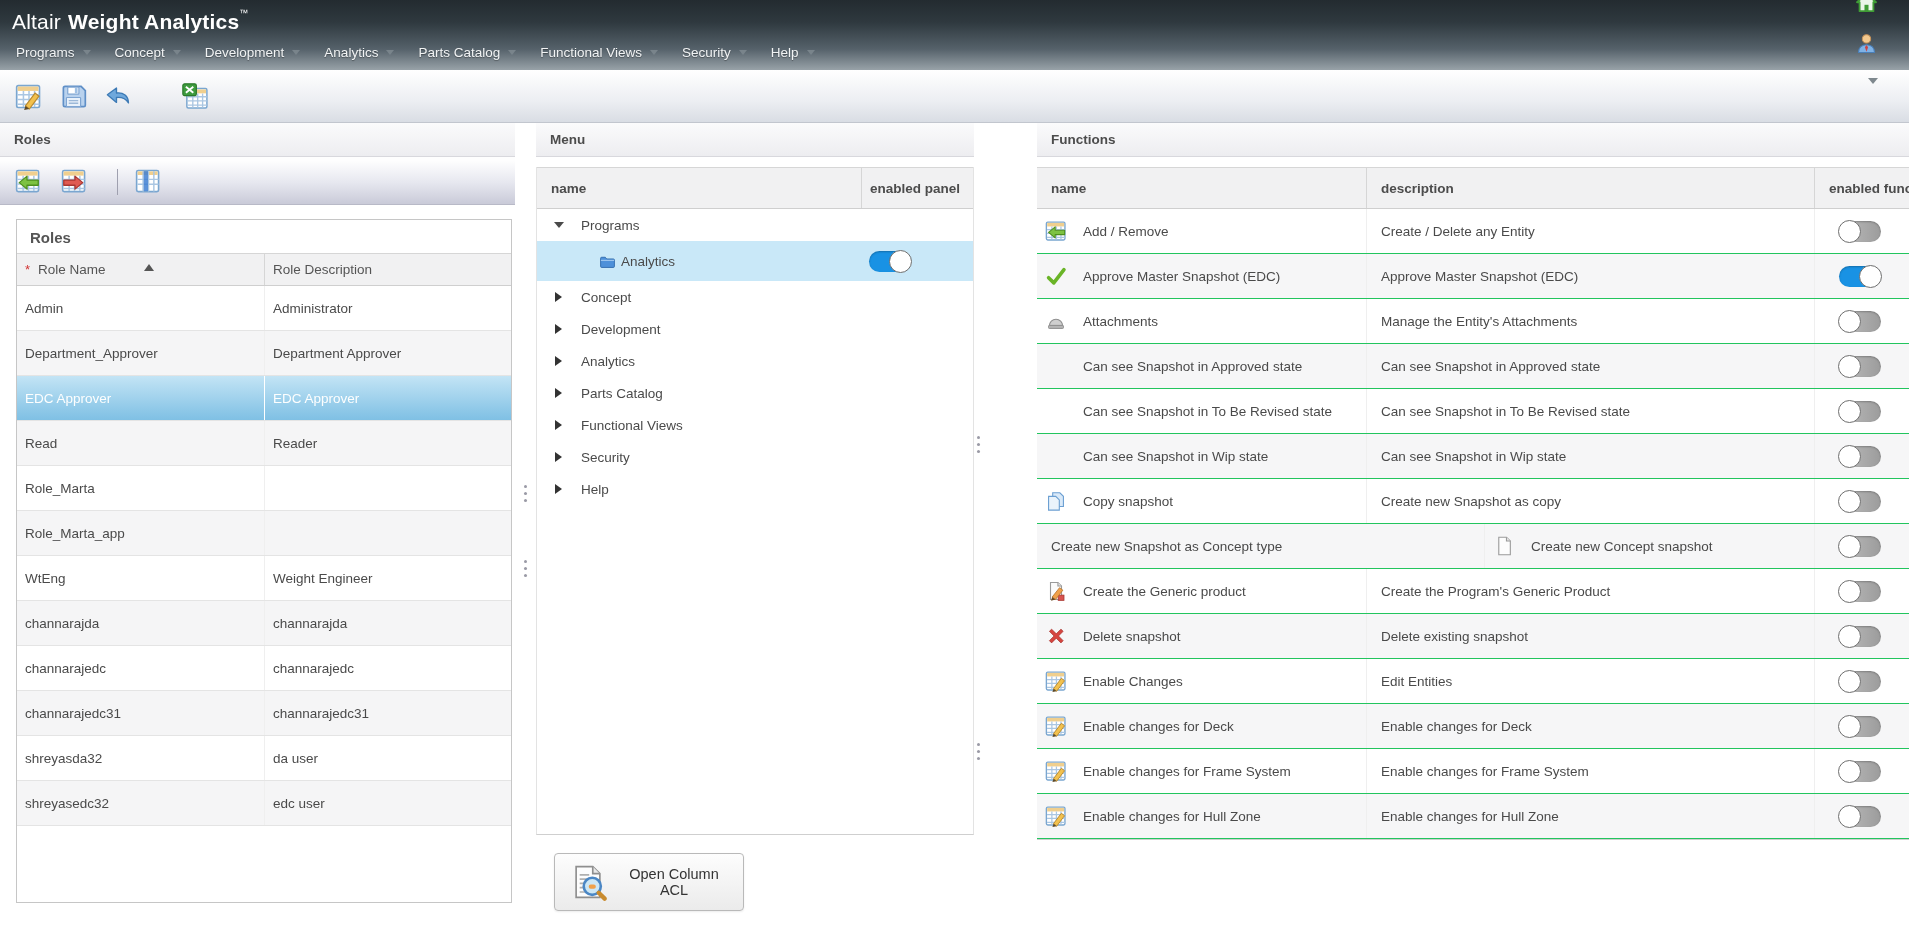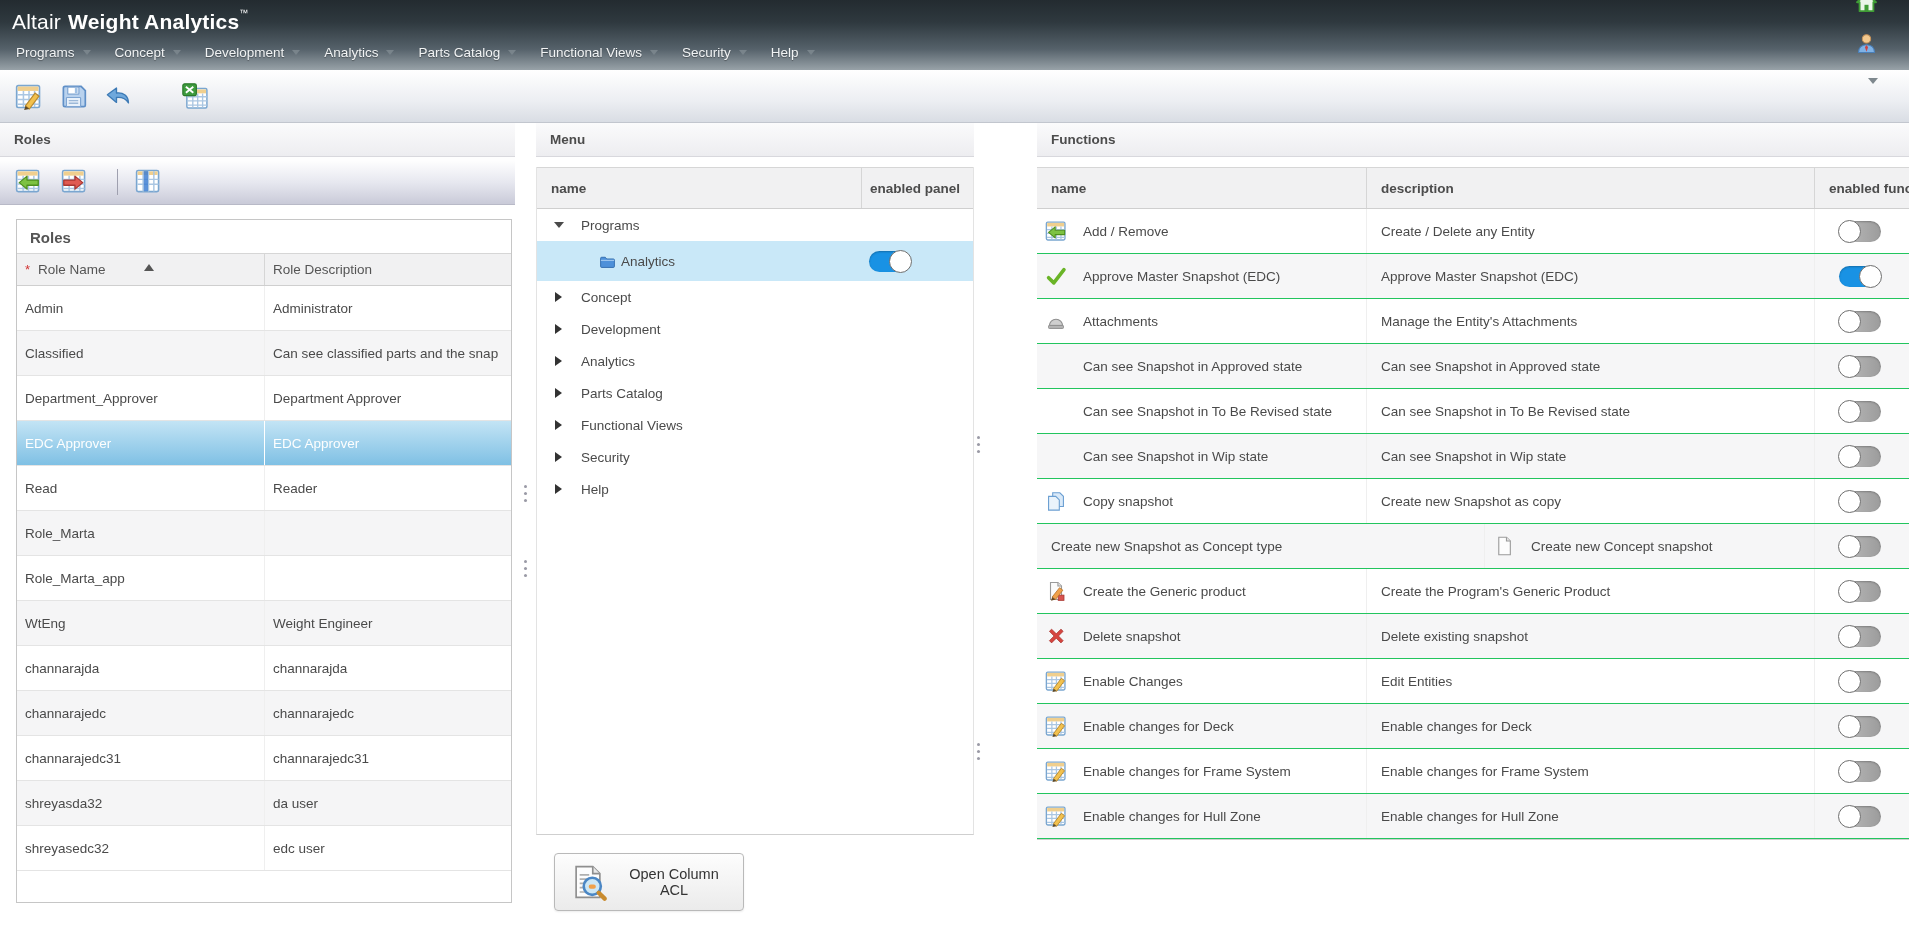--- a/index.html
+++ b/index.html
@@ -291,24 +291,20 @@
             <div class="rh c2">
               <span>Role Description</span>
             </div>
           </div>
           <div class="rbody">
             <div class="rrow">
                 <div class="rc c1">Admin</div>
                 <div class="rc c2">Administrator</div>
               </div>
               <div class="rrow">
-                <div class="rc c1">Classified</div>
-                <div class="rc c2">Can see classified parts and the snap</div>
-              </div>
-              <div class="rrow">
                 <div class="rc c1">Department_Approver</div>
                 <div class="rc c2">Department Approver</div>
               </div>
               <div class="rrow selected">
                 <div class="rc c1">EDC Approver</div>
                 <div class="rc c2">EDC Approver</div>
               </div>
               <div class="rrow">
                 <div class="rc c1">Read</div>
                 <div class="rc c2">Reader</div>

